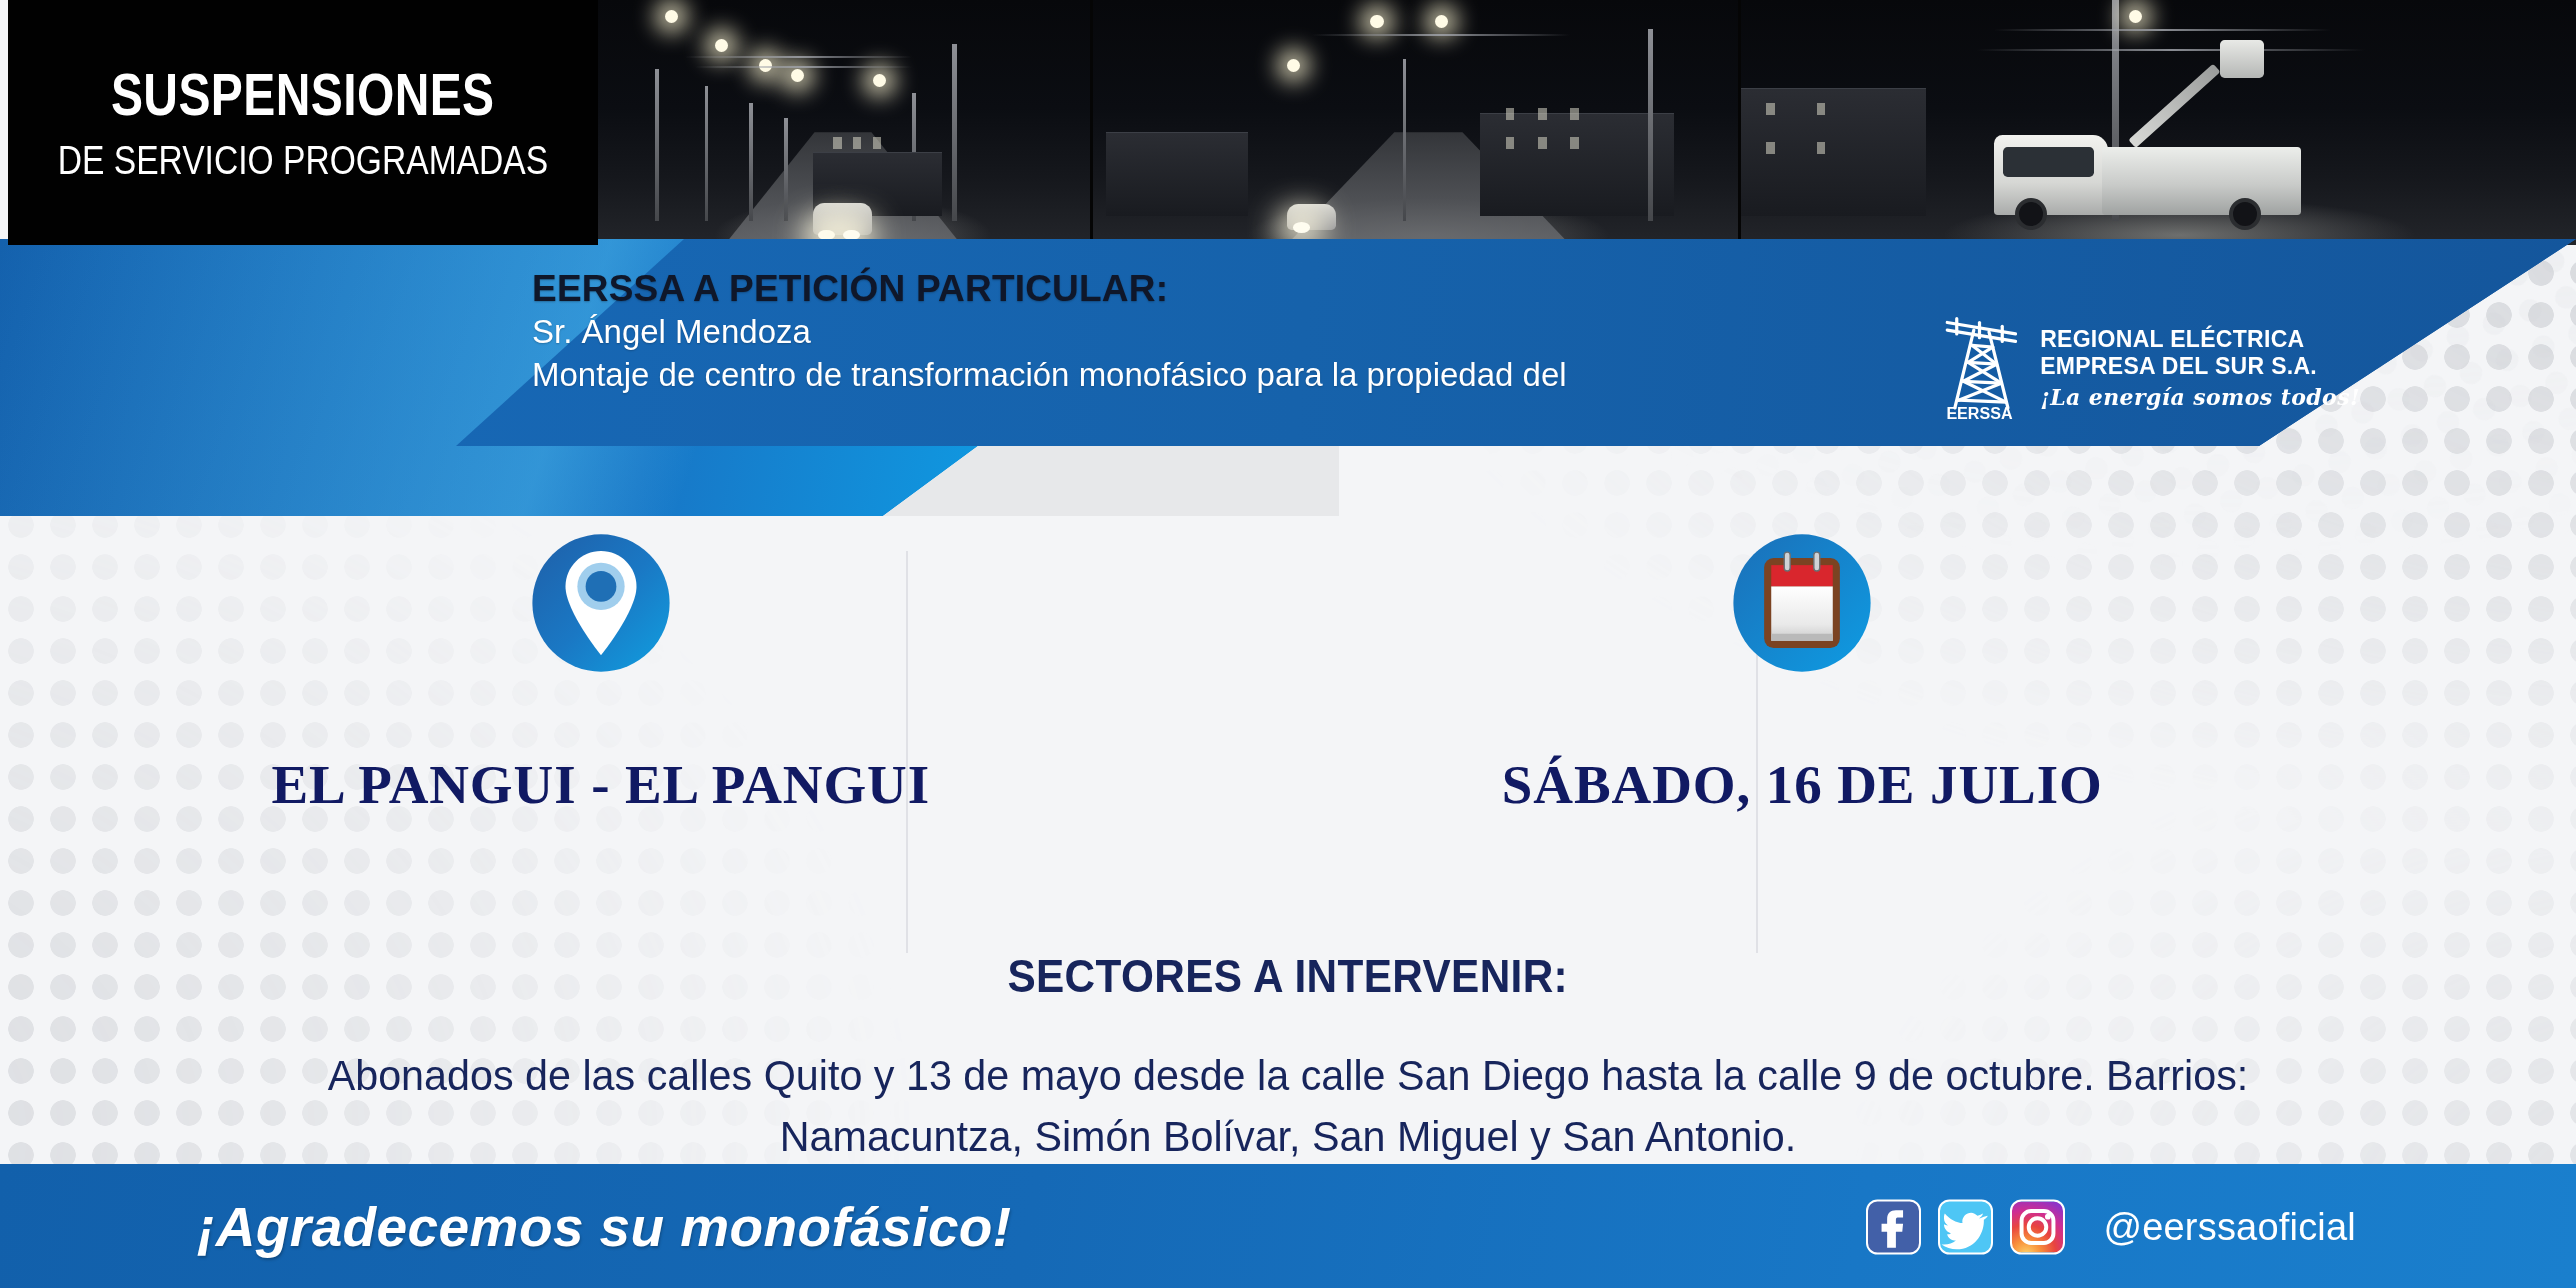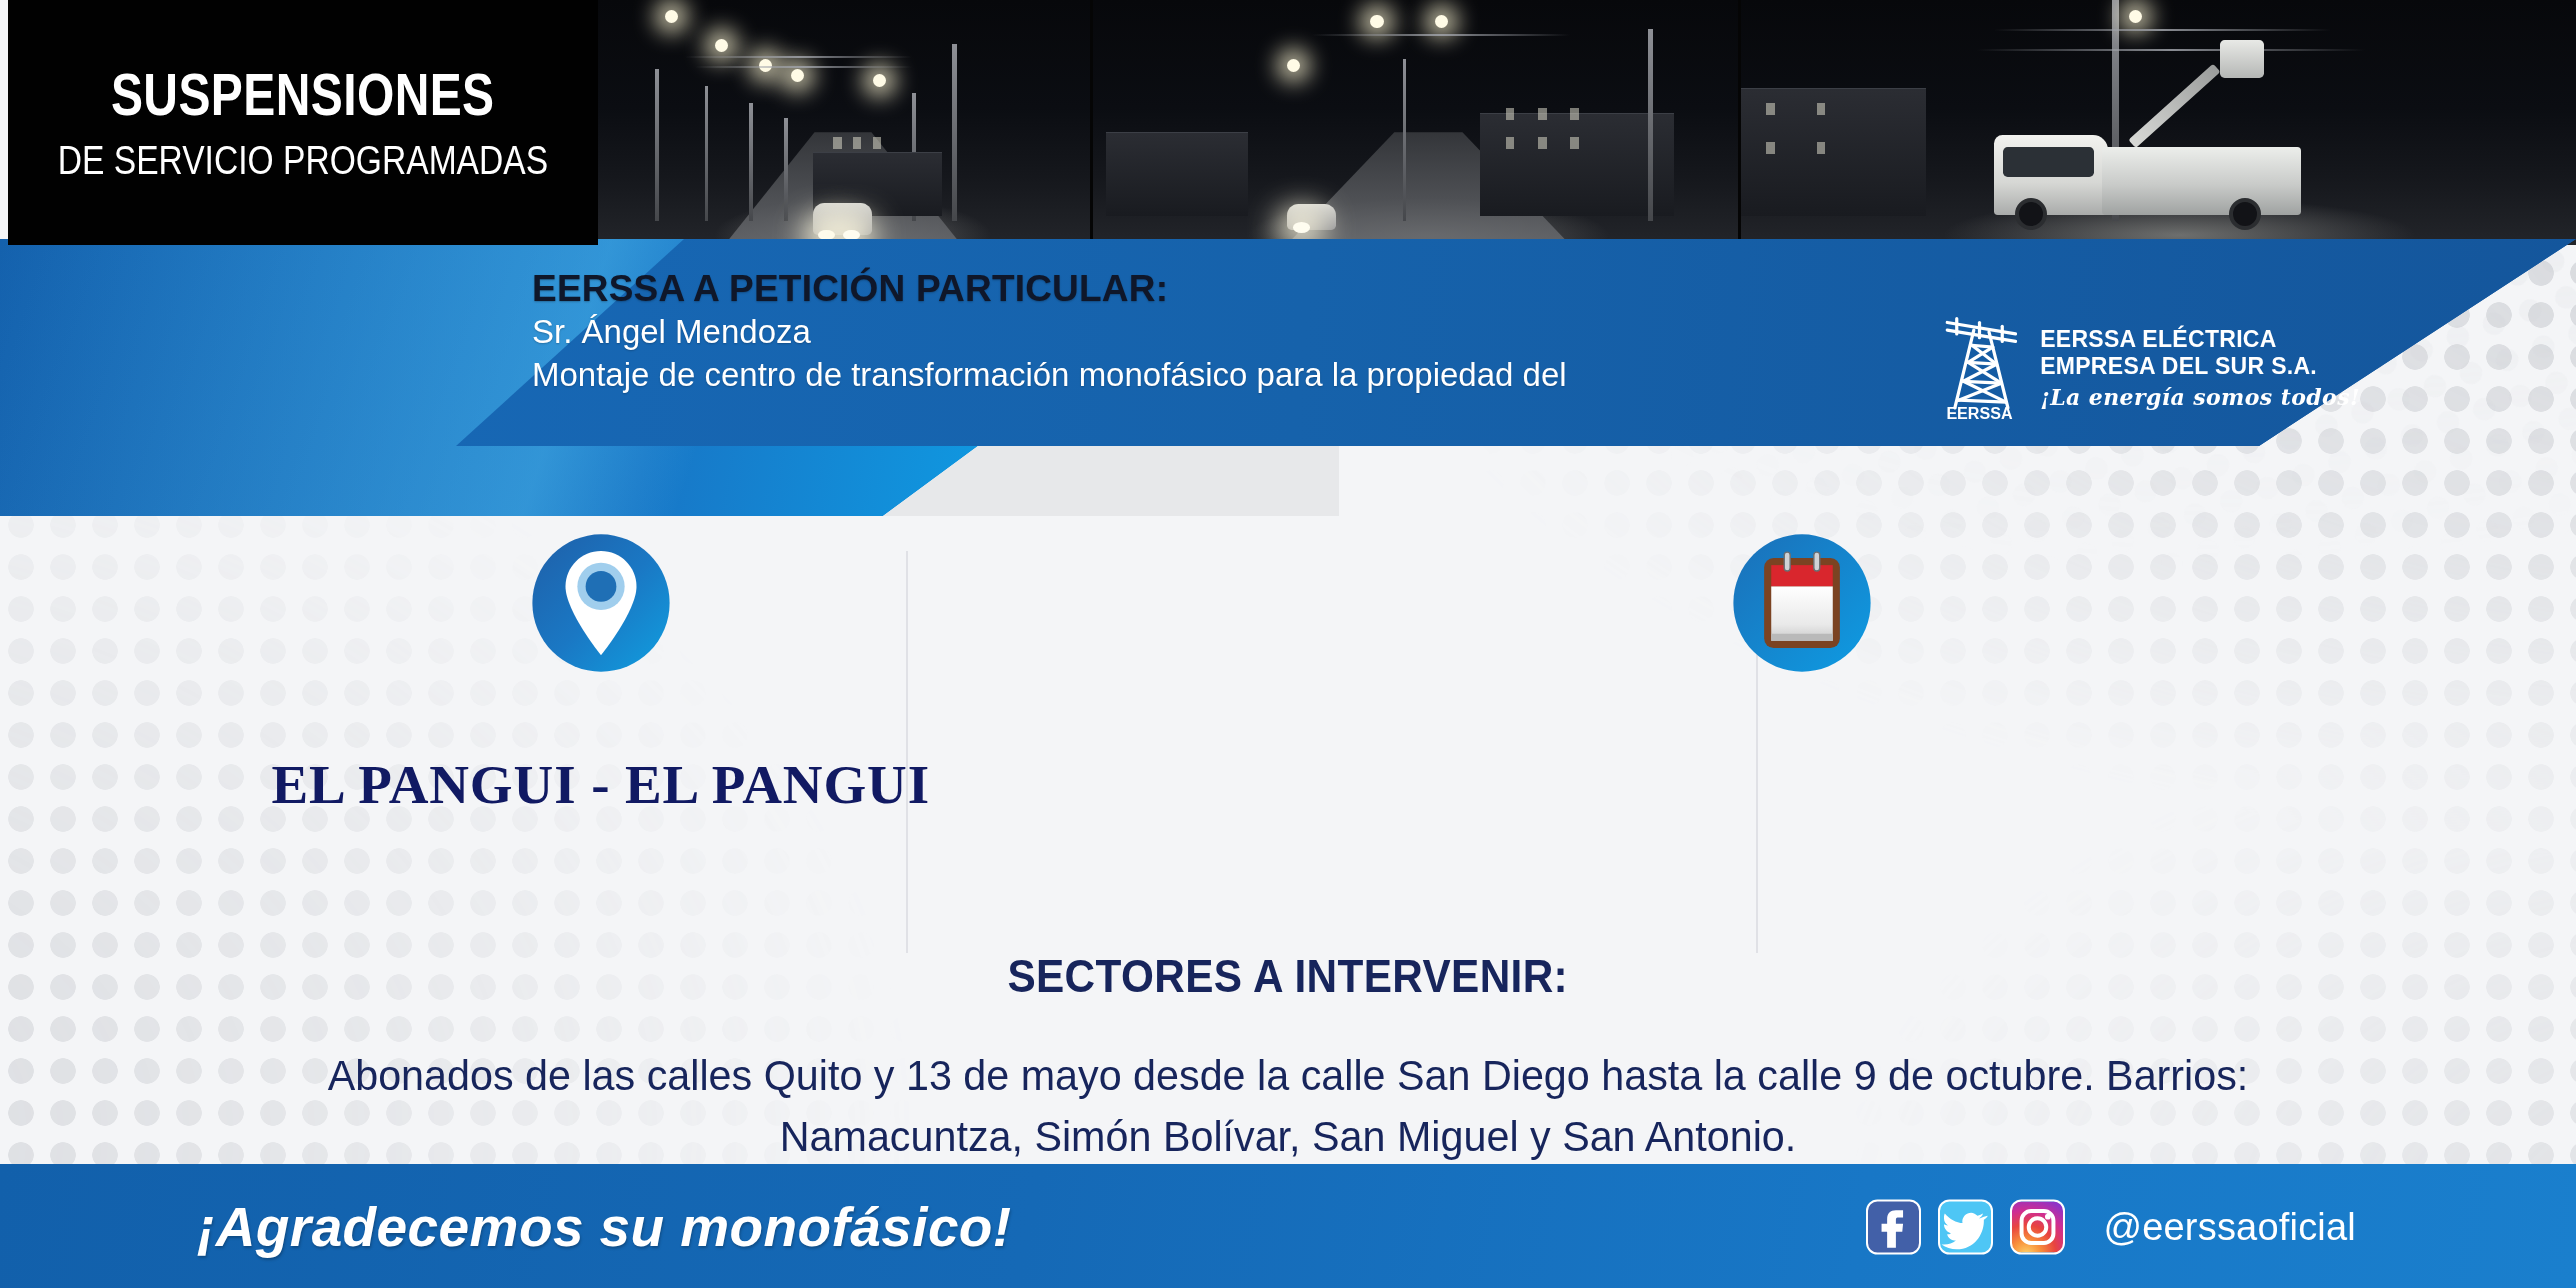--- a/index.html
+++ b/index.html
@@ -398,21 +398,21 @@
         <line x1="40" y1="34" x2="66" y2="54"></line>
         <line x1="62" y1="36" x2="36" y2="52"></line>
         <line x1="36" y1="52" x2="71" y2="74"></line>
         <line x1="66" y1="54" x2="31" y2="72"></line>
         <line x1="31" y1="72" x2="76" y2="94"></line>
         <line x1="71" y1="74" x2="26" y2="92"></line>
       </g>
       <text x="48" y="112" fill="#ffffff" font-size="17" font-weight="700" text-anchor="middle" font-family="Liberation Sans, sans-serif">EERSSA</text>
     </svg>
     <div class="logo-txt">
-      <div class="logo-l1">EERSSA ELÉCTRICA</div>
+      <div class="logo-l1">REGIONAL ELÉCTRICA</div>
       <div class="logo-l2">EMPRESA DEL SUR S.A.</div>
       <div class="logo-slogan">¡La energía somos todos!</div>
     </div>
   </div>
 
   <div class="info-row">
     <div class="divider div-1"></div>
     <div class="divider div-2"></div>
 
     <div class="info-col">
@@ -450,20 +450,21 @@
           </defs>
           <circle cx="60" cy="60" r="58" fill="url(#gcalbg)"></circle>
           <rect x="28" y="22" width="64" height="76" rx="8" fill="#7b4322"></rect>
           <rect x="34" y="28" width="52" height="18" fill="#d9262d"></rect>
           <rect x="34" y="46" width="52" height="46" fill="url(#gpage)"></rect>
           <rect x="34" y="86" width="52" height="6" fill="#b9b9b9"></rect>
           <rect x="45" y="17" width="5" height="16" rx="2.5" fill="#cfd2d6" stroke="#6b6e72" stroke-width="1.2"></rect>
           <rect x="70" y="17" width="5" height="16" rx="2.5" fill="#cfd2d6" stroke="#6b6e72" stroke-width="1.2"></rect>
         </svg>
       </div>
+      <div class="info-label serif-label">SÁBADO, 16 DE JULIO</div>
     </div>
 
   </div>
 
   <div class="sectors">
     <div class="sect-head">SECTORES A INTERVENIR:</div>
     <div class="sect-body">Abonados de las calles Quito y 13 de mayo desde la calle San Diego hasta la calle 9 de octubre. Barrios: Namacuntza, Simón Bolívar, San Miguel y San Antonio.</div>
   </div>
 
   <div class="footer">

